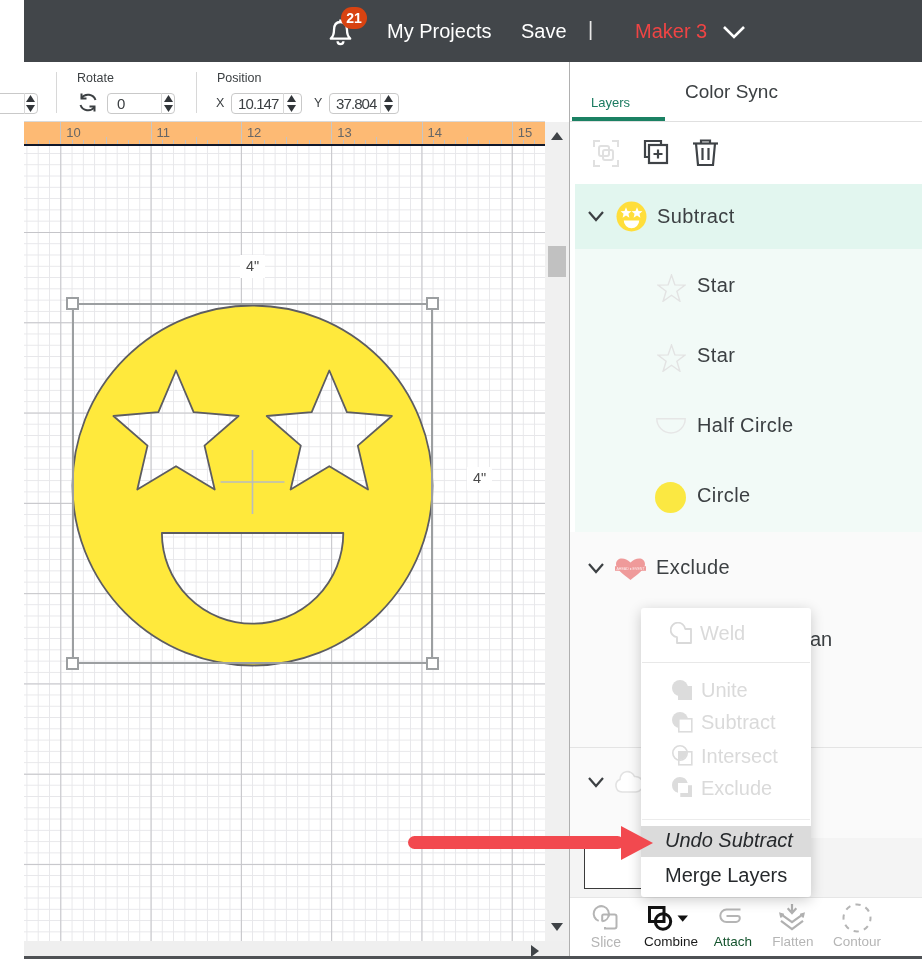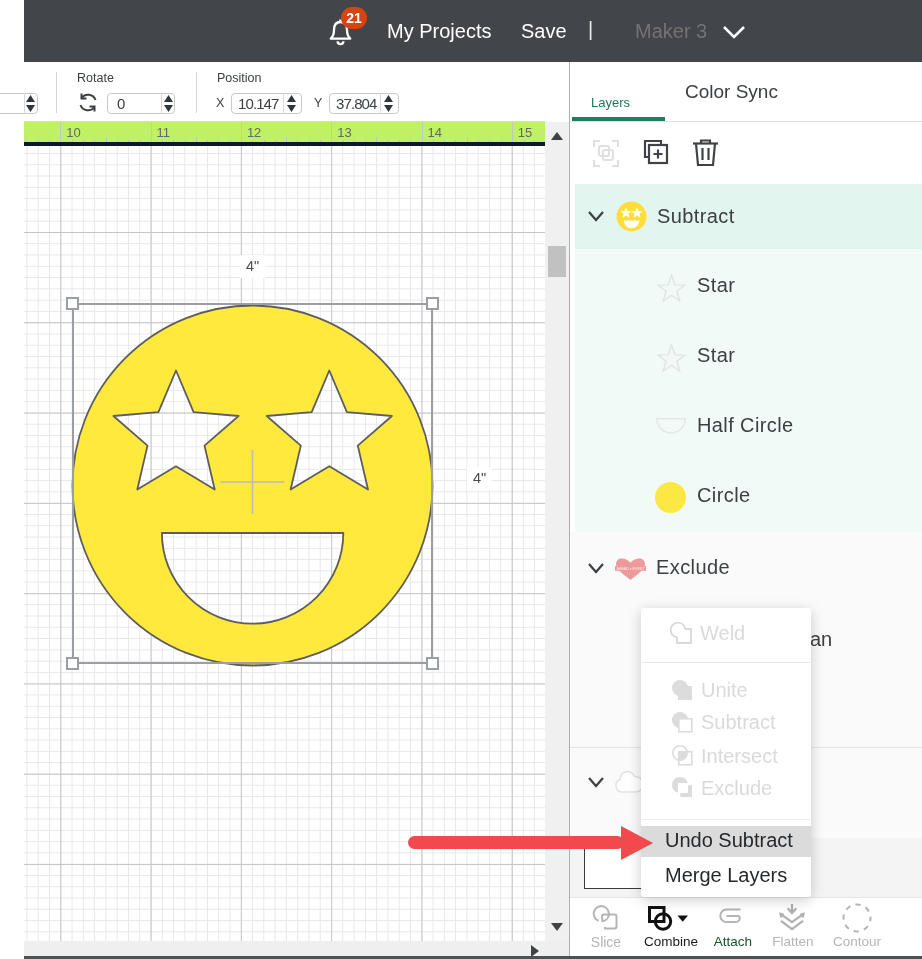--- a/index.html
+++ b/index.html
@@ -15,21 +15,21 @@
   <div class="abs" style="left:0;top:0;width:922px;height:62px;background:#42464A;"></div>
   <svg class="abs" style="left:303px;top:18px;" width="27" height="29" viewBox="0 0 27 29" fill="none" stroke="#fff">
     <path d="M13.5 1.5 L13.5 4.5" stroke-width="2.6"></path>
     <path d="M13.5 4 C 9 4 7 7.5 7 12 C 7 16.5 6 18.6 3.8 20.7 L 23.2 20.7 C 21 18.6 20 16.5 20 12 C 20 7.5 18 4 13.5 4 Z" stroke-width="2.3" stroke-linejoin="round"></path>
     <path d="M10.6 23.3 A 2.9 2.9 0 0 0 16.4 23.3" stroke-width="2.3"></path>
   </svg>
   <div class="abs" style="left:317px;top:7px;width:26px;height:22px;border-radius:12px;background:#D84311;color:#fff;font-size:14px;font-weight:bold;text-align:center;line-height:22px;">21</div>
   <div class="abs" style="left:363px;top:20px;color:#fff;font-size:20px;">My Projects</div>
   <div class="abs" style="left:497px;top:20px;color:#fff;font-size:20px;">Save</div>
   <div class="abs" style="left:564px;top:18px;color:#e8e8e8;font-size:20px;">|</div>
-  <div class="abs" style="left:611px;top:20px;color:#737373;font-size:20px;text-align:right;">Maker 3</div>
+  <div class="abs" style="left:611px;top:20px;color:#ef4444;font-size:20px;text-align:right;">Maker 3</div>
   <svg class="abs" style="left:697px;top:24px;" width="26" height="16" viewBox="0 0 26 16">
     <polyline points="3,3 13,13 23,3" fill="none" stroke="#fff" stroke-width="2.6"></polyline>
   </svg>
 
   <div class="abs" style="left:0;top:62px;width:922px;height:60px;background:#fff;"></div>
 
   <div class="abs" style="left:-54px;top:93px;width:68px;height:21px;border:1px solid #c9c9c9;border-radius:4px;"></div>
   <div class="abs" style="left:0px;top:93px;width:1px;height:21px;background:#d8d8d8;"></div>
   <svg class="abs" style="left:2px;top:95px;" width="9" height="17" viewBox="0 0 9 17">
     <polygon points="4.5,0 9,7 0,7" fill="#32363a"></polygon>
@@ -62,21 +62,21 @@
   </svg>
   <div class="abs" style="left:290px;top:96px;font-size:12.5px;color:#3c4043;">Y</div>
   <div class="abs" style="left:305px;top:93px;width:70px;height:21px;border:1px solid #c9c9c9;border-radius:4px;"></div>
   <div class="abs" style="left:356px;top:93px;width:1px;height:21px;background:#d8d8d8;"></div>
   <div class="abs" style="left:312px;top:93px;height:21px;line-height:21px;font-size:15px;letter-spacing:-0.9px;color:#3c4043;">37.804</div>
   <svg class="abs" style="left:359.5px;top:95px;" width="9" height="17" viewBox="0 0 9 17">
     <polygon points="4.5,0 9,7 0,7" fill="#32363a"></polygon>
     <polygon points="4.5,17 9,10 0,10" fill="#32363a"></polygon>
   </svg>
 
-  <div class="abs" style="left:0;top:121px;width:521px;height:25px;background:#bef264;border-top:1px solid #d9d9d9;border-bottom:4px solid #0f172a;overflow:hidden">
+  <div class="abs" style="left:0;top:121px;width:521px;height:25px;background:#fdba74;border-top:1px solid #d9d9d9;border-bottom:2px solid #0f172a;overflow:hidden">
       <div style="position:relative;width:100%;height:24px">
         <i style="position:absolute;left:2.4px;top:18px;width:1px;height:6px;background:#c2c2c2"></i>
         <i style="position:absolute;left:13.7px;top:18px;width:1px;height:6px;background:#c2c2c2"></i>
         <i style="position:absolute;left:25.0px;top:18px;width:1px;height:6px;background:#c2c2c2"></i>
         <i style="position:absolute;left:36.3px;top:0px;width:1px;height:24px;background:#c6c6c6"></i>
         <i style="position:absolute;left:47.6px;top:18px;width:1px;height:6px;background:#c2c2c2"></i>
         <i style="position:absolute;left:58.9px;top:18px;width:1px;height:6px;background:#c2c2c2"></i>
         <i style="position:absolute;left:70.2px;top:18px;width:1px;height:6px;background:#c2c2c2"></i>
         <i style="position:absolute;left:81.5px;top:15px;width:1px;height:9px;background:#c2c2c2"></i>
         <i style="position:absolute;left:92.7px;top:18px;width:1px;height:6px;background:#c2c2c2"></i>
@@ -295,21 +295,21 @@
     <path d="M7.8 7.8 L16 7.8 A 8 8 0 0 1 7.8 16 Z" fill="#dcdcdc"></path>
   </svg>
   <div class="abs" style="left:677px;top:745px;font-size:20px;color:#dadada;">Intersect</div>
   <svg class="abs" style="left:647px;top:776px;" width="22" height="23" viewBox="0 0 22 23">
     <path d="M9 1 A 8 8 0 0 0 1 9 A 8 8 0 0 0 7 16.7 L7 7 L16.7 7 A 8 8 0 0 0 9 1 Z" fill="#dcdcdc"></path>
     <path d="M17 9.3 L17 17 L9.3 17 L9.3 21 L21 21 L21 9.3 Z" fill="#dcdcdc"></path>
   </svg>
   <div class="abs" style="left:677px;top:777px;font-size:20px;color:#dadada;">Exclude</div>
   <div class="abs" style="left:618px;top:819px;width:168px;height:1px;background:#ececec;"></div>
   <div class="abs" style="left:617px;top:826px;width:170px;height:31px;background:#DBDBDB;"></div>
-  <div class="abs" style="left:641px;top:829px;font-size:20px;color:#26292c;">Undo Subtract</div>
+  <div class="abs" style="left:641px;top:829px;font-size:20px;color:#26292c;font-style:italic;">Undo Subtract</div>
   <div class="abs" style="left:641px;top:864px;font-size:20px;color:#26292c;">Merge Layers</div>
 
   <svg class="abs" style="left:380px;top:822px;" width="254" height="42" viewBox="0 0 254 42">
     <rect x="4" y="14" width="216" height="13" rx="6.5" fill="#F2494F"></rect>
     <polygon points="217,4 217,38 249,21" fill="#F2494F"></polygon>
   </svg>
 
 </div>
 
 </body></html>

